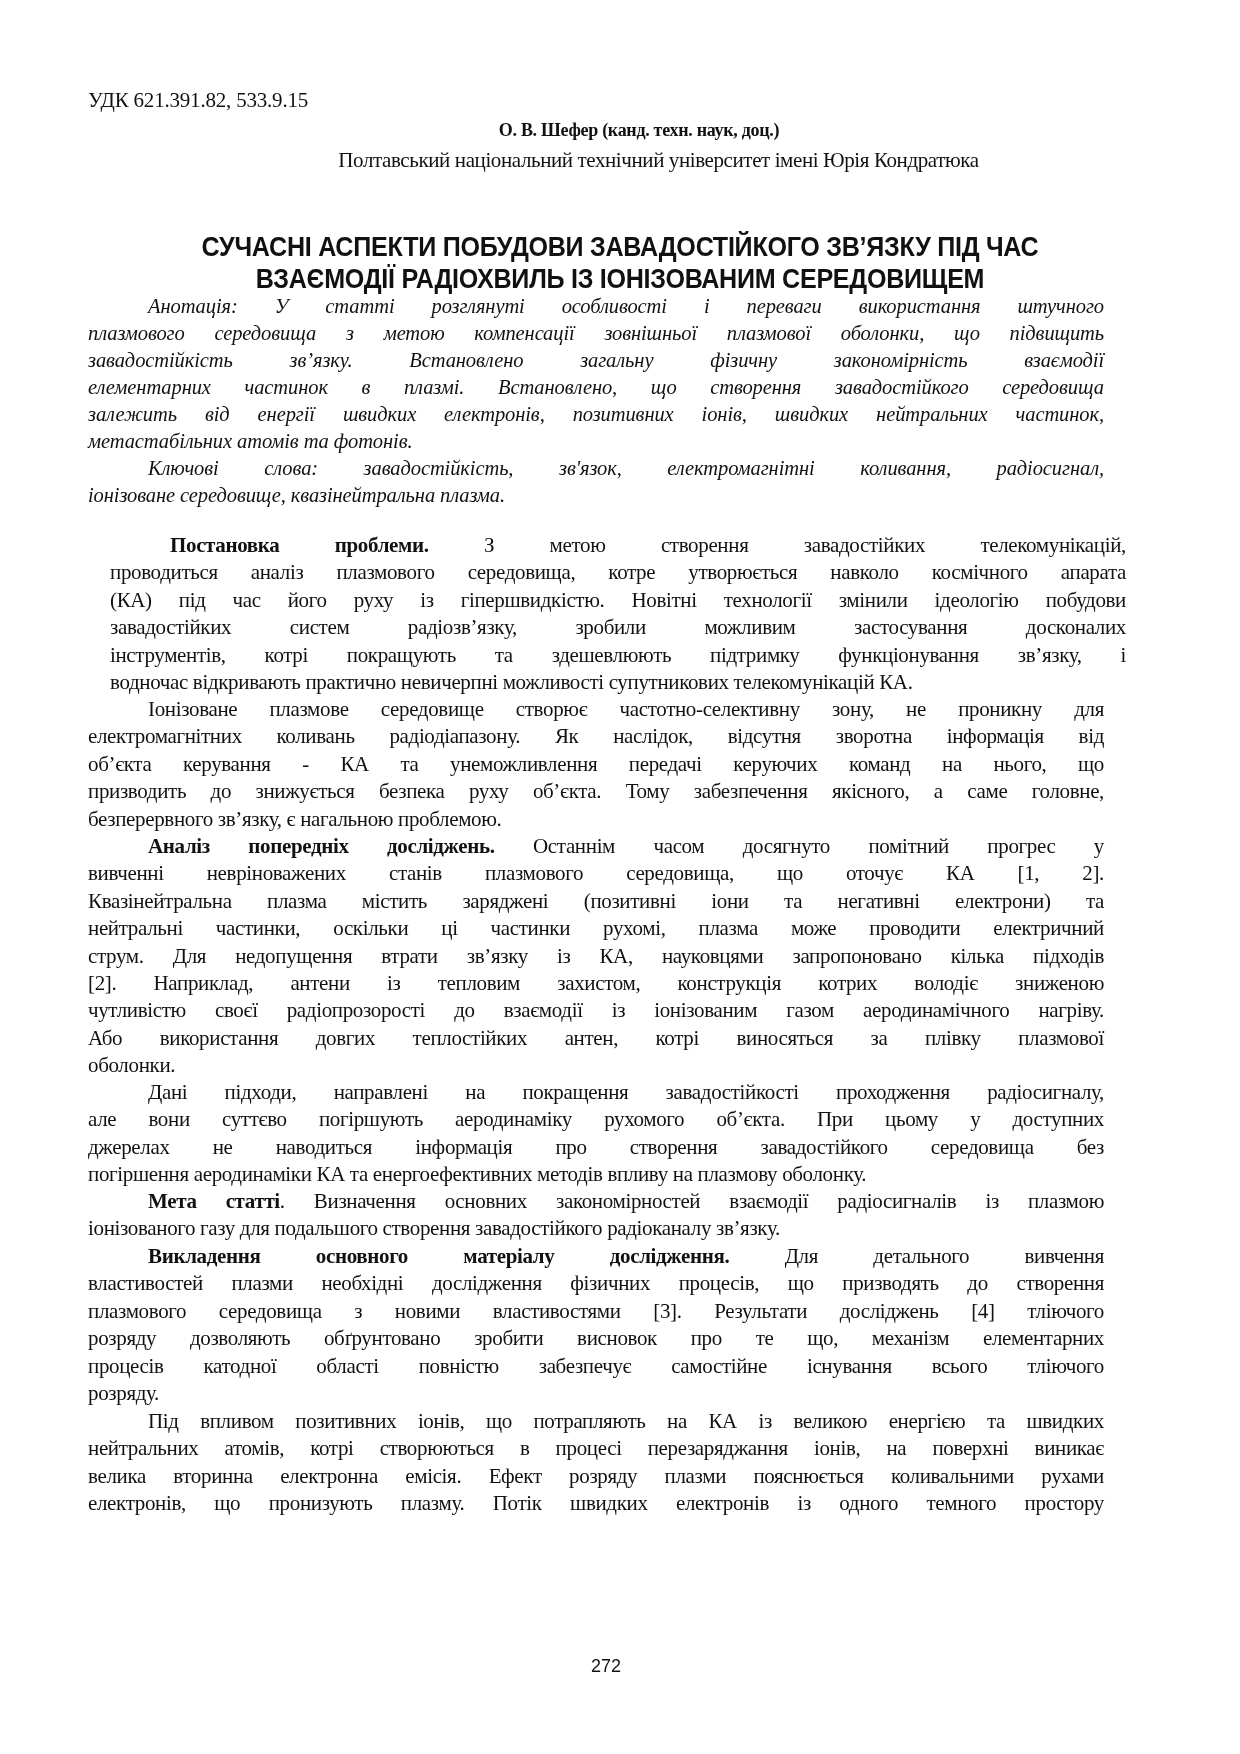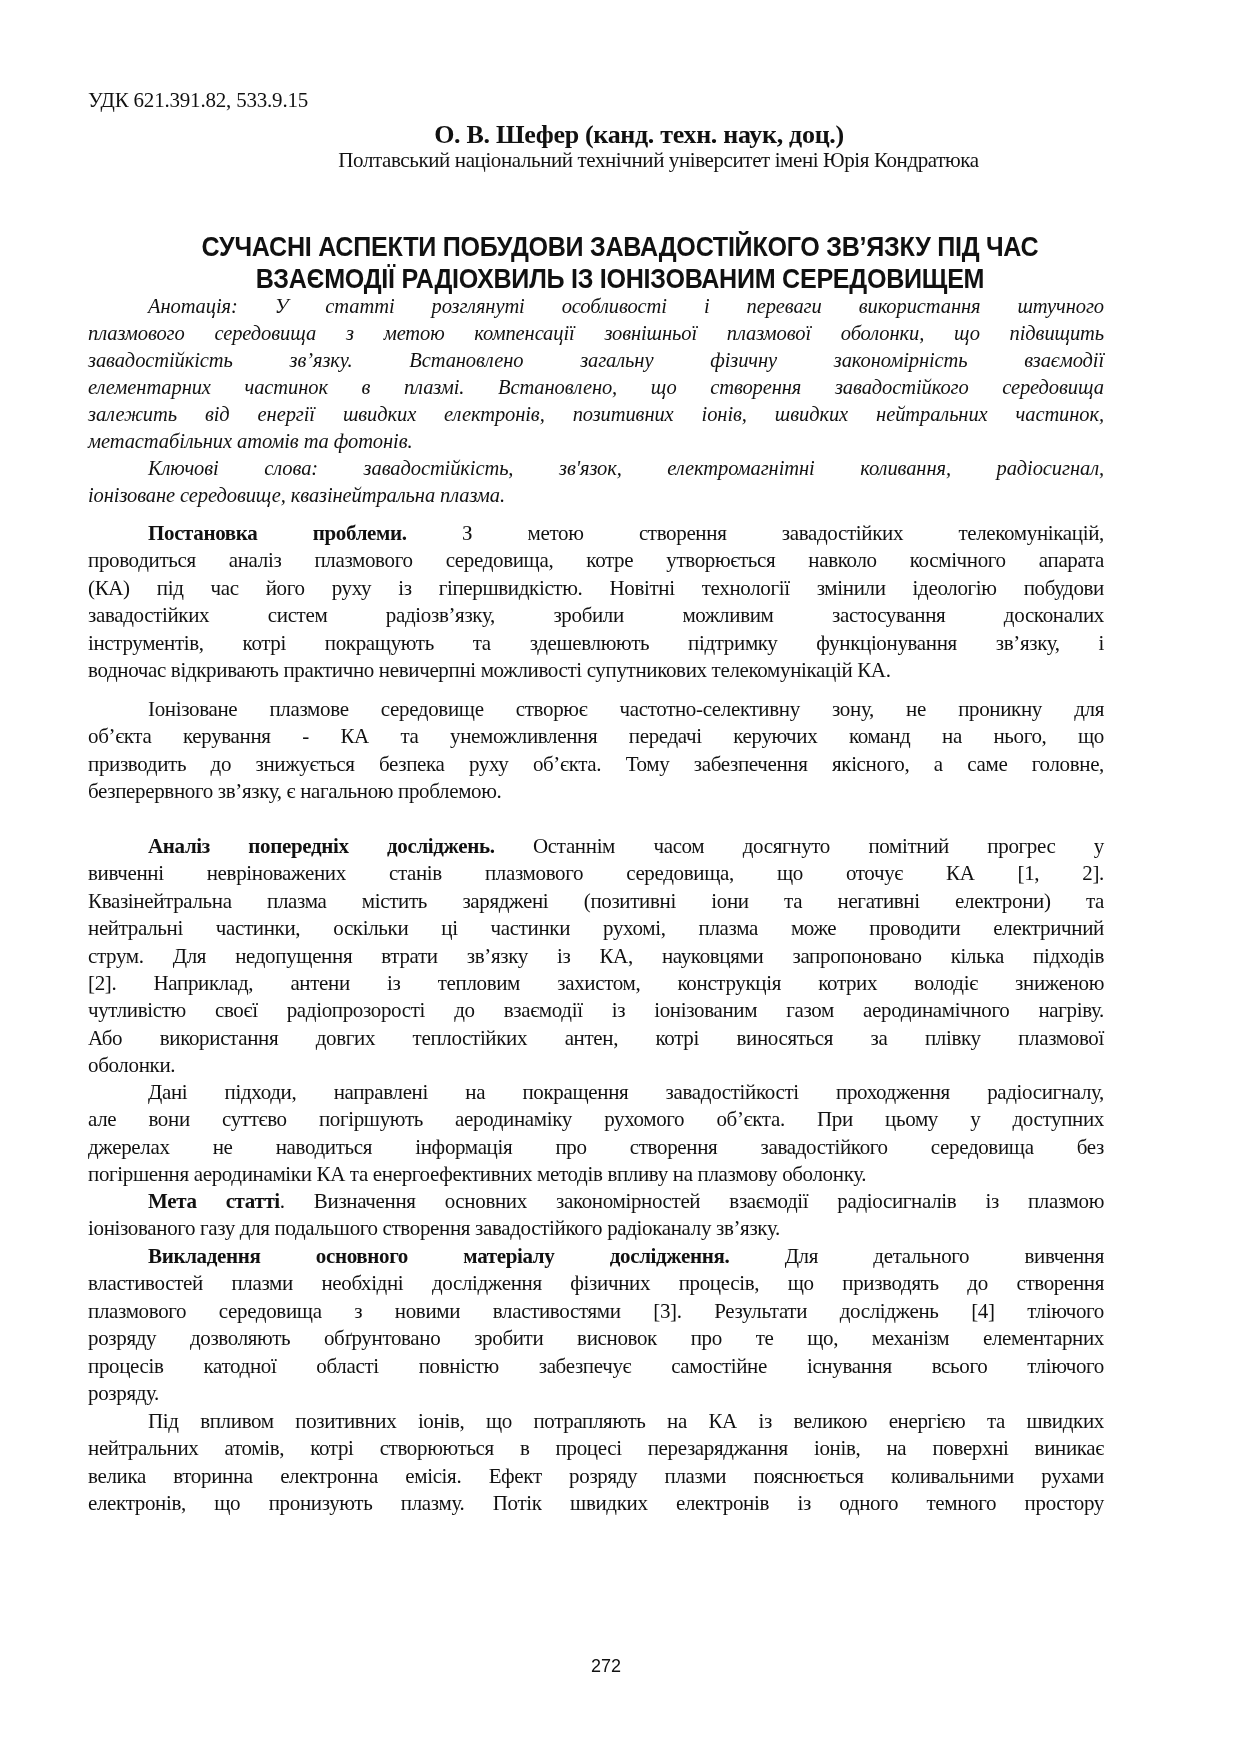--- a/index.html
+++ b/index.html
@@ -1,21 +1,21 @@
 <!DOCTYPE html>
 <html><head>
 <meta charset="utf-8">
 <style>
   html, body { margin: 0; padding: 0; background: #ffffff; }
   body { width: 1240px; height: 1754px; position: relative; overflow: hidden; color: #111; }
   .page { position: absolute; left: 0; top: 0; width: 1240px; height: 1754px; }
   .serif { font-family: "Liberation Serif", "DejaVu Serif", serif; }
   .sans { font-family: "Liberation Sans", "DejaVu Sans", sans-serif; }
   .udk { position: absolute; left: 88px; top: 88px; font-size: 21px; letter-spacing: -0.2px; }
-  .author { position: absolute; left: 0; width: 1240px; top: 120px; text-align: center; font-size: 26px; font-weight: bold; letter-spacing: -0.3px; padding-left: 38px; box-sizing: border-box; }
+  .author { position: absolute; left: 0; width: 1240px; top: 120px; text-align: center; font-size: 18px; font-weight: bold; letter-spacing: -0.3px; padding-left: 38px; box-sizing: border-box; }
   .affil { position: absolute; left: 0; width: 1240px; top: 148px; text-align: center; font-size: 21px; letter-spacing: -0.4px; padding-left: 77px; box-sizing: border-box; }
   .title { position: absolute; left: 80px; width: 1080px; top: 231px; text-align: center; font-size: 27px; font-weight: bold; line-height: 32px; letter-spacing: -0.3px; transform: scaleX(0.93); transform-origin: center top; }
   .block { position: absolute; left: 88px; width: 1016px; }
   .line { display: block; text-align: justify; text-align-last: justify; white-space: nowrap; height: 27.4px; line-height: 27.4px; font-size: 21px; letter-spacing: -0.35px; overflow: visible; }
   .line.last { text-align-last: left; }
   .line.indent { padding-left: 60px; }
   .it { font-style: italic; }
   .bi { font-style: italic; font-weight: normal; }
   .b { font-weight: bold; }
   .abstract .line { font-size: 20.5px; letter-spacing: -0.1px; height: 27px; line-height: 27px; }
@@ -42,31 +42,32 @@
     <span class="line">елементарних частинок в плазмі. Встановлено, що створення завадостійкого середовища</span>
     <span class="line">залежить від енергії швидких електронів, позитивних іонів, швидких нейтральних частинок,</span>
     <span class="line last">метастабільних атомів та фотонів.</span>
   </div>
 
   <div class="block abstract bi" style="top:455px;">
     <span class="line indent">Ключові слова: завадостійкість, зв'язок, електромагнітні коливання, радіосигнал,</span>
     <span class="line last">іонізоване середовище, квазінейтральна плазма.</span>
   </div>
 
-  <div class="block" style="top:520px;">
+  <div class="block" style="top:532px;margin-left:22px;">
     <span class="line indent"><span class="b">Постановка проблеми.</span> <span>З метою створення завадостійких телекомунікацій,</span></span>
     <span class="line">проводиться аналіз плазмового середовища, котре утворюється навколо космічного апарата</span>
     <span class="line">(КА) під час його руху із гіпершвидкістю. Новітні технології змінили ідеологію побудови</span>
     <span class="line">завадостійких систем радіозв’язку, зробили можливим застосування досконалих</span>
     <span class="line">інструментів, котрі покращують та здешевлюють підтримку функціонування зв’язку, і</span>
     <span class="line last">водночас відкривають практично невичерпні можливості супутникових телекомунікацій КА.</span>
   </div>
 
   <div class="block" style="top:696px;">
     <span class="line indent">Іонізоване плазмове середовище створює частотно-селективну зону, не проникну для</span>
+    <span class="line">електромагнітних коливань радіодіапазону. Як наслідок, відсутня зворотна інформація від</span>
     <span class="line">об’єкта керування - КА та унеможливлення передачі керуючих команд на нього, що</span>
     <span class="line">призводить до знижується безпека руху об’єкта. Тому забезпечення якісного, а саме головне,</span>
     <span class="line last">безперервного зв’язку, є нагальною проблемою.</span>
   </div>
 
   <div class="block" style="top:833px;">
     <span class="line indent"><span class="b">Аналіз попередніх досліджень.</span> <span>Останнім часом досягнуто помітний прогрес у</span></span>
     <span class="line">вивченні невріноважених станів плазмового середовища, що оточує КА [1, 2].</span>
     <span class="line">Квазінейтральна плазма містить заряджені (позитивні іони та негативні електрони) та</span>
     <span class="line">нейтральні частинки, оскільки ці частинки рухомі, плазма може проводити електричний</span>

